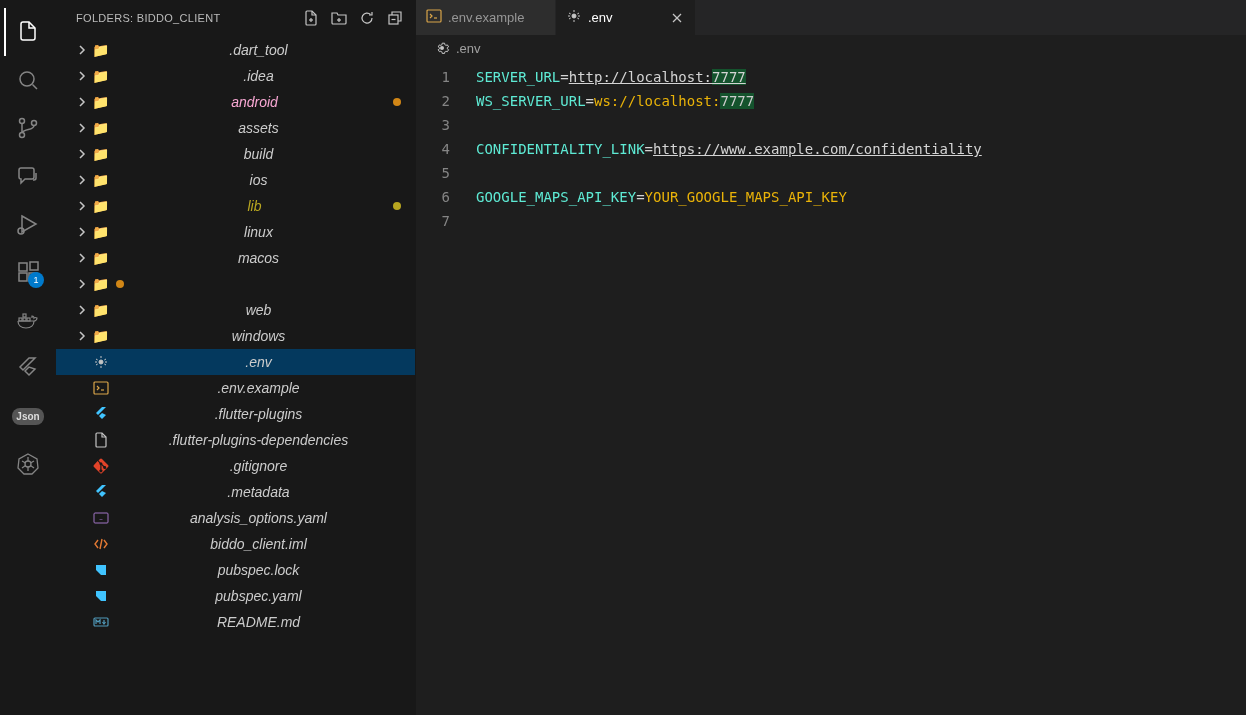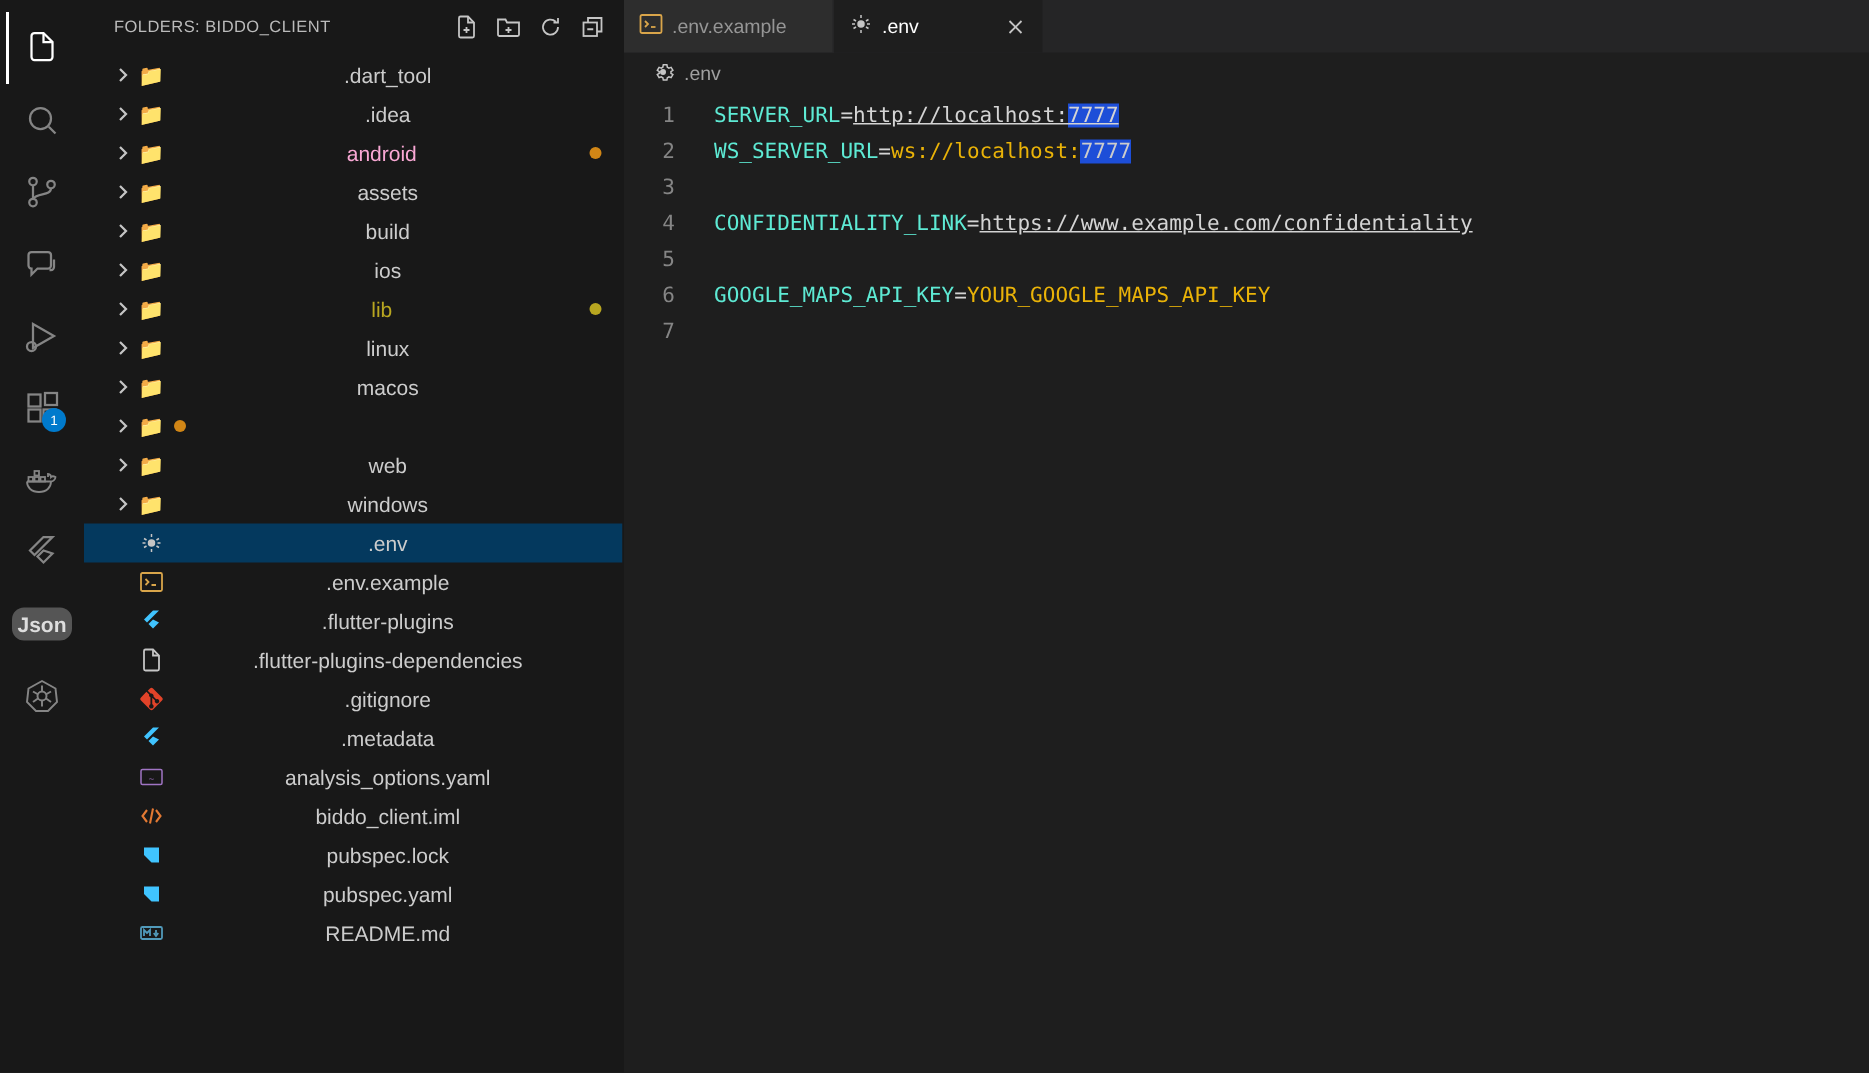--- a/index.html
+++ b/index.html
@@ -53,21 +53,21 @@
   min-width: 16px;
   height: 16px;
   display: flex;
   align-items: center;
   justify-content: center;
   padding: 0 4px;
 }
 .json-badge {
   background: #555;
   color: #ddd;
-  font-size: 14px;
+  font-size: 10px;
   font-weight: 700;
   padding: 3px 4px;
   border-radius: 8px;
 }
 .sidebar {
   width: 360px;
   background: #181818;
   display: flex;
   flex-direction: column;
   border-right: 1px solid #181818;
@@ -113,21 +113,21 @@
 }
 .tree-row .ficon {
   width: 18px;
   height: 18px;
   margin-right: 6px;
   display: inline-flex;
   align-items: center;
   justify-content: center;
   font-size: 14px;
 }
-.tree-row .label { flex: 1; }
+.tree-row .label { flex: 1; font-style: italic; }
 .tree-row.file { padding-left: 36px; }
 .status-dot {
   width: 8px;
   height: 8px;
   border-radius: 50%;
 }
 .status-dot.orange { background: #d18616; }
 .status-dot.yellow { background: #b8a620; }
 .fg-orange { color: #f9a8d4; }
 .fg-yellow { color: #b8a620; }
@@ -189,21 +189,21 @@
   width: 60px;
   text-align: right;
   color: #858585;
   padding-right: 26px;
 }
 .code-lines { flex: 1; }
 .tok-key { color: #5eead4; }
 .tok-eq { color: #d4d4d4; }
 .tok-val { color: #eab308; }
 .tok-link { color: #d4d4d4; text-decoration: underline; }
-.tok-hl { background: #1d4ed8; }
+.tok-hl { background: #14532d; }
 </style>
 </head>
 <body>
 
 <div class="activity-bar">
   <div class="activity-btn active">
     <svg width="24" height="24" viewBox="0 0 24 24" fill="none" stroke="currentColor" stroke-width="1.5">
         <path d="M13 2H7a2 2 0 0 0-2 2v14a2 2 0 0 0 2 2h10a2 2 0 0 0 2-2V8z"></path>
         <path d="M13 2v6h6"></path>
       </svg>

